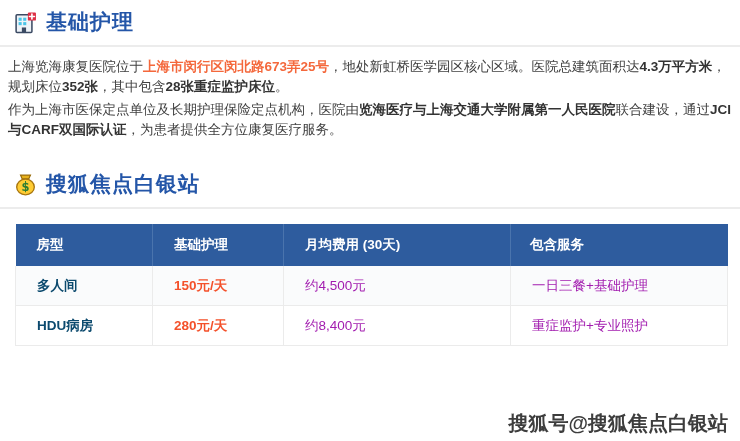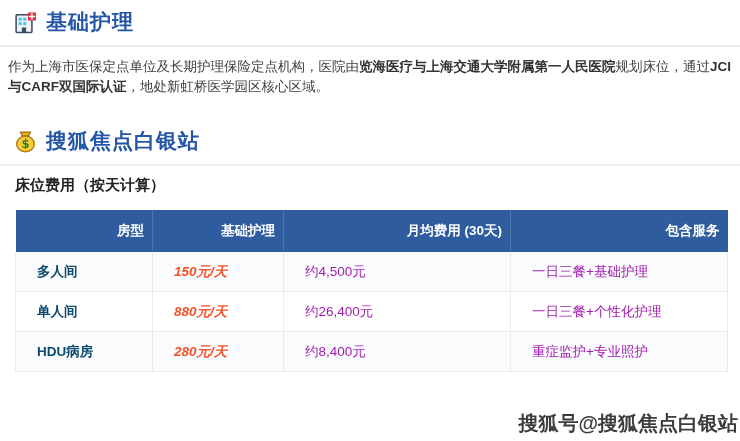--- a/index.html
+++ b/index.html
@@ -14,33 +14,33 @@
   .icon{display:inline-flex;width:23px;height:23px;flex:0 0 auto;}
   .divider{height:0;border-top:2px solid #ececec;margin-top:9px;}
   .para{font-size:13.5px;line-height:20px;margin:10px 8px 0 8px;color:#404040;}
   .para + .para{margin-top:3px;}
   .seg-normal{font-weight:400;}
   .seg-bold{font-weight:700;color:#333;}
   .seg-highlight{font-weight:700;color:#f4683c;}
   .subtitle{font-size:15px;font-weight:700;color:#222;margin:10px 0 0 15px;}
   table{border-collapse:collapse;table-layout:fixed;width:712px;margin:15px 13px 0 15px;font-size:13.5px;}
   thead th{
-    background:#2e5c9e;color:#ffffff;text-align:right;font-weight:700;
+    background:#2e5c9e;color:#ffffff;text-align:left;font-weight:700;
     padding:12px 8px 12px 21px;border-right:1px solid #4a74ad;
   }
   thead th:last-child{border-right:none;padding-left:19px;}
   tbody td{
     padding:11px 8px 10px 21px;color:#a21caf;background:#ffffff;
     border:1px solid #ebebeb;border-top:none;
   }
   tbody tr:nth-child(odd) td{background:#fafbfc;}
   td.cell-room{font-weight:700;color:#0c4a6e;}
-  td.cell-daily{font-weight:700;color:#f4512b;font-style:italic;}
+  td.cell-daily{font-weight:700;color:#f4512b;}
   .watermark{
-    position:absolute;right:2px;bottom:4px;white-space:nowrap;
+    position:absolute;right:12px;bottom:4px;white-space:nowrap;
     font-size:20px;font-weight:700;color:#3d3d3d;letter-spacing:0;
     text-shadow:-1px -1px 0 #fff,1px -1px 0 #fff,-1px 1px 0 #fff,1px 1px 0 #fff,0 0 3px #fff;
   }
 </style>
 </head>
 <body>
 
 <div class="page">
 
   <div class="section-header">
@@ -53,36 +53,36 @@
         <rect x="9.6" y="11.6" width="3.2" height="3.2" fill="#49c4e8"></rect>
         <rect x="8.2" y="17.2" width="4.4" height="5.3" fill="#3b4a63"></rect>
         <rect x="14.5" y="1.6" width="8.4" height="8.4" rx="1" fill="#dd2e44"></rect>
         <path d="M18.7 3.2v5.2M16.1 5.8h5.2" stroke="#ffffff" stroke-width="1.7" stroke-linecap="round"></path>
       </svg>
     </span>
     <h1>基础护理</h1>
   </div>
   <div class="divider"></div>
 
-  <p class="para"><span class="seg-normal">作为上海市医保定点单位及长期护理保险定点机构，医院由</span><span class="seg-bold">览海医疗与上海交通大学附属第一人民医院</span><span class="seg-normal">规划床位，通过</span><span class="seg-bold">JCI与CARF双国际认证</span><span class="seg-normal">，地处新虹桥医学园区核心区域。</span></p>
+  <p class="para"><span class="seg-normal">上海览海康复医院位于</span><span class="seg-highlight">上海市闵行区闵北路673弄25号</span><span class="seg-normal">，地处新虹桥医学园区核心区域。医院总建筑面积达</span><span class="seg-bold">4.3万平方米</span><span class="seg-normal">，规划床位</span><span class="seg-bold">352张</span><span class="seg-normal">，其中包含</span><span class="seg-bold">28张重症监护床位</span><span class="seg-normal">。</span></p>
+  <p class="para"><span class="seg-normal">作为上海市医保定点单位及长期护理保险定点机构，医院由</span><span class="seg-bold">览海医疗与上海交通大学附属第一人民医院</span><span class="seg-normal">联合建设，通过</span><span class="seg-bold">JCI与CARF双国际认证</span><span class="seg-normal">，为患者提供全方位康复医疗服务。</span></p>
 
   <div class="section-header fees">
     <span class="icon">
       <svg viewBox="0 0 24 24" width="23" height="23" aria-hidden="true">
         <path d="M8.6 6.2 L6.8 2.2 h10.4 l-1.8 4" fill="#e8b row21c"></path>
         <path d="M8.6 6.2 L6.8 2.2 h10.4 l-1.8 4 z" fill="#e8b21c" stroke="#9c6f0e" stroke-width="1.2"></path>
         <ellipse cx="12" cy="14.6" rx="9.2" ry="8.2" fill="#ffcc33" stroke="#a8760f" stroke-width="1.4"></ellipse>
         <text x="12" y="19" font-size="12" font-weight="bold" fill="#2e7d32" text-anchor="middle" font-family="'DejaVu Sans',sans-serif">$</text>
       </svg>
     </span>
     <h1>搜狐焦点白银站</h1>
   </div>
   <div class="divider"></div>
 
-  <h2 class="subtitle">床位费用（按天计算）</h2>
 
   <table>
     <colgroup>
       <col style="width:137px">
         <col style="width:131px">
         <col style="width:227px">
         <col style="width:217px">
     </colgroup>
     <thead>
       <tr>
@@ -93,26 +93,20 @@
         </tr>
     </thead>
     <tbody>
         <tr>
           <td class="cell-room">多人间</td>
           <td class="cell-daily">150元/天</td>
           <td class="cell-monthly">约4,500元</td>
           <td class="cell-services">一日三餐+基础护理</td>
         </tr>
         <tr>
-          <td class="cell-room">单人间</td>
-          <td class="cell-daily">880元/天</td>
-          <td class="cell-monthly">约26,400元</td>
-          <td class="cell-services">一日三餐+个性化护理</td>
-        </tr>
-        <tr>
           <td class="cell-room">HDU病房</td>
           <td class="cell-daily">280元/天</td>
           <td class="cell-monthly">约8,400元</td>
           <td class="cell-services">重症监护+专业照护</td>
         </tr>
       </tbody>
   </table>
 
   <div class="watermark">搜狐号@搜狐焦点白银站</div>
 </div>

